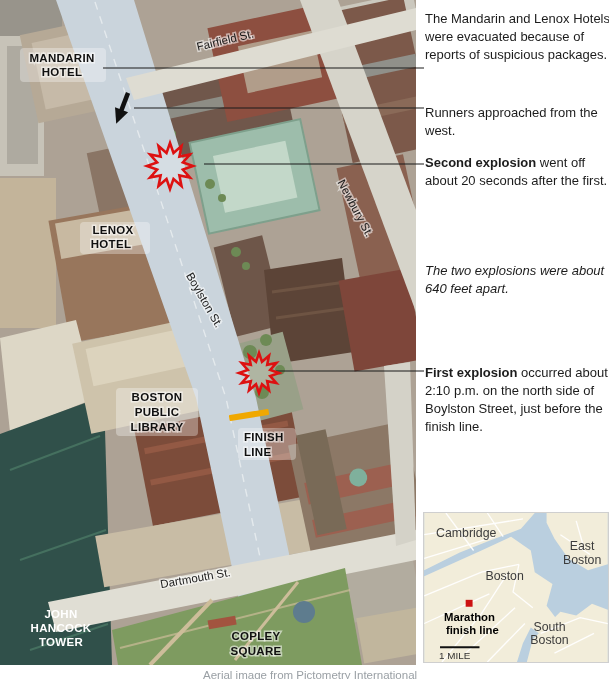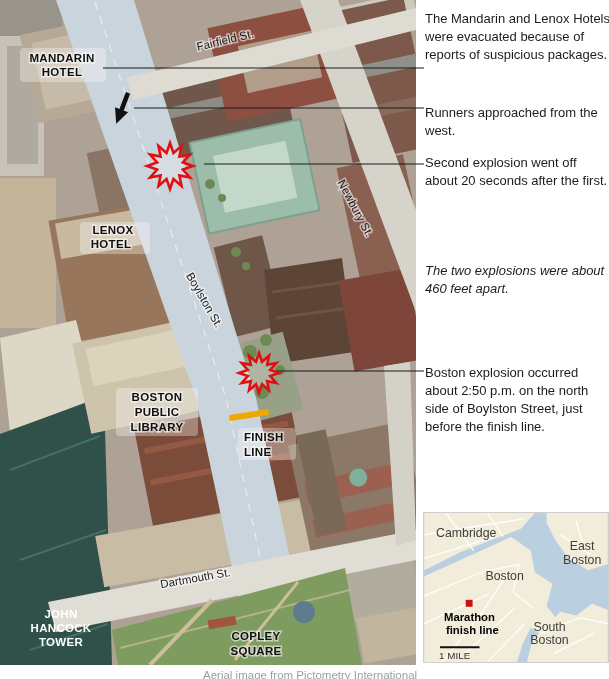--- a/index.html
+++ b/index.html
@@ -3,21 +3,21 @@
 <meta charset="utf-8">
 <style>
   html,body{margin:0;padding:0;background:#fff;}
   .page{position:relative;width:609px;height:679px;background:#fff;overflow:hidden;
         font-family:"Liberation Sans",sans-serif;}
   .page svg{position:absolute;display:block;}
   #map-svg{left:0;top:0;}
   #overlay-svg{left:0;top:0;pointer-events:none;}
   #inset-svg{left:423px;top:512px;border:1px solid #cfcfcf;box-sizing:border-box;background:#bacfdf;}
   .note{position:absolute;left:425px;width:186px;font-size:13px;line-height:18px;color:#1c1c1c;}
-  .note b{font-weight:normal;}
+  .note b{font-weight:bold;}
   .note.italic{font-style:italic;}
   .caption{position:absolute;left:203px;top:669px;font-size:11.5px;color:#9aa0a5;white-space:nowrap;}
   
   .plabel{font-weight:bold;font-size:11.5px;fill:#101010;text-anchor:middle;
           paint-order:stroke;stroke:rgba(255,255,255,.55);stroke-width:3px;letter-spacing:.3px;}
   .wlabel{font-weight:bold;font-size:11.5px;fill:#ffffff;text-anchor:middle;letter-spacing:.3px;}
   .flabel{font-weight:bold;font-size:11.5px;fill:#101010;text-anchor:start;
           paint-order:stroke;stroke:rgba(255,255,255,.55);stroke-width:3px;letter-spacing:.3px;}
   .slabel{font-size:11.5px;fill:#1c1c1c;text-anchor:middle;
           paint-order:stroke;stroke:rgba(255,255,255,.55);stroke-width:3px;}
@@ -175,22 +175,22 @@
       <text class="slabel" transform="translate(352,210) rotate(62)">Newbury St.</text>
       <text class="slabel" transform="translate(201,302) rotate(60)">Boylston St.</text>
       <text class="slabel" transform="translate(196,582) rotate(-10)">Dartmouth St.</text>
     </g>
   </svg>
 
   <div class="notes-col">
     <div class="note" style="top:10px"><b></b><span>The Mandarin and Lenox Hotels were evacuated because of reports of suspicious packages.</span></div>
     <div class="note" style="top:104px"><b></b><span>Runners approached from the west.</span></div>
     <div class="note" style="top:154px"><b>Second explosion</b><span> went off about 20 seconds after the first.</span></div>
-    <div class="note italic" style="top:262px"><b></b><span>The two explosions were about 460 feet apart.</span></div>
-    <div class="note" style="top:364px"><b>Boston explosion</b><span> occurred about 2:50 p.m. on the north side of Boylston Street, just before the finish line.</span></div>
+    <div class="note italic" style="top:262px"><b></b><span>The two explosions were about 640 feet apart.</span></div>
+    <div class="note" style="top:364px"><b>First explosion</b><span> occurred about 2:10 p.m. on the north side of Boylston Street, just before the finish line.</span></div>
   </div>
 
   <svg id="inset-svg" width="186" height="151" viewBox="0 0 186 151">
     <rect x="0" y="0" width="186" height="151" fill="#bacfdf"></rect>
     <g fill="#f2edda">
       <polygon points="0,0 112,0 98,16 66,28 36,40 0,58"></polygon>
       <polygon points="124,0 186,0 186,52 166,58 146,46 132,26 124,10"></polygon>
       <polygon points="0,64 58,38 88,24 108,38 112,60 130,72 124,94 136,110 122,126 108,116 100,132 94,151 0,151"></polygon>
       <polygon points="104,151 110,128 122,116 138,100 154,104 170,92 186,98 186,151"></polygon>
     </g>

